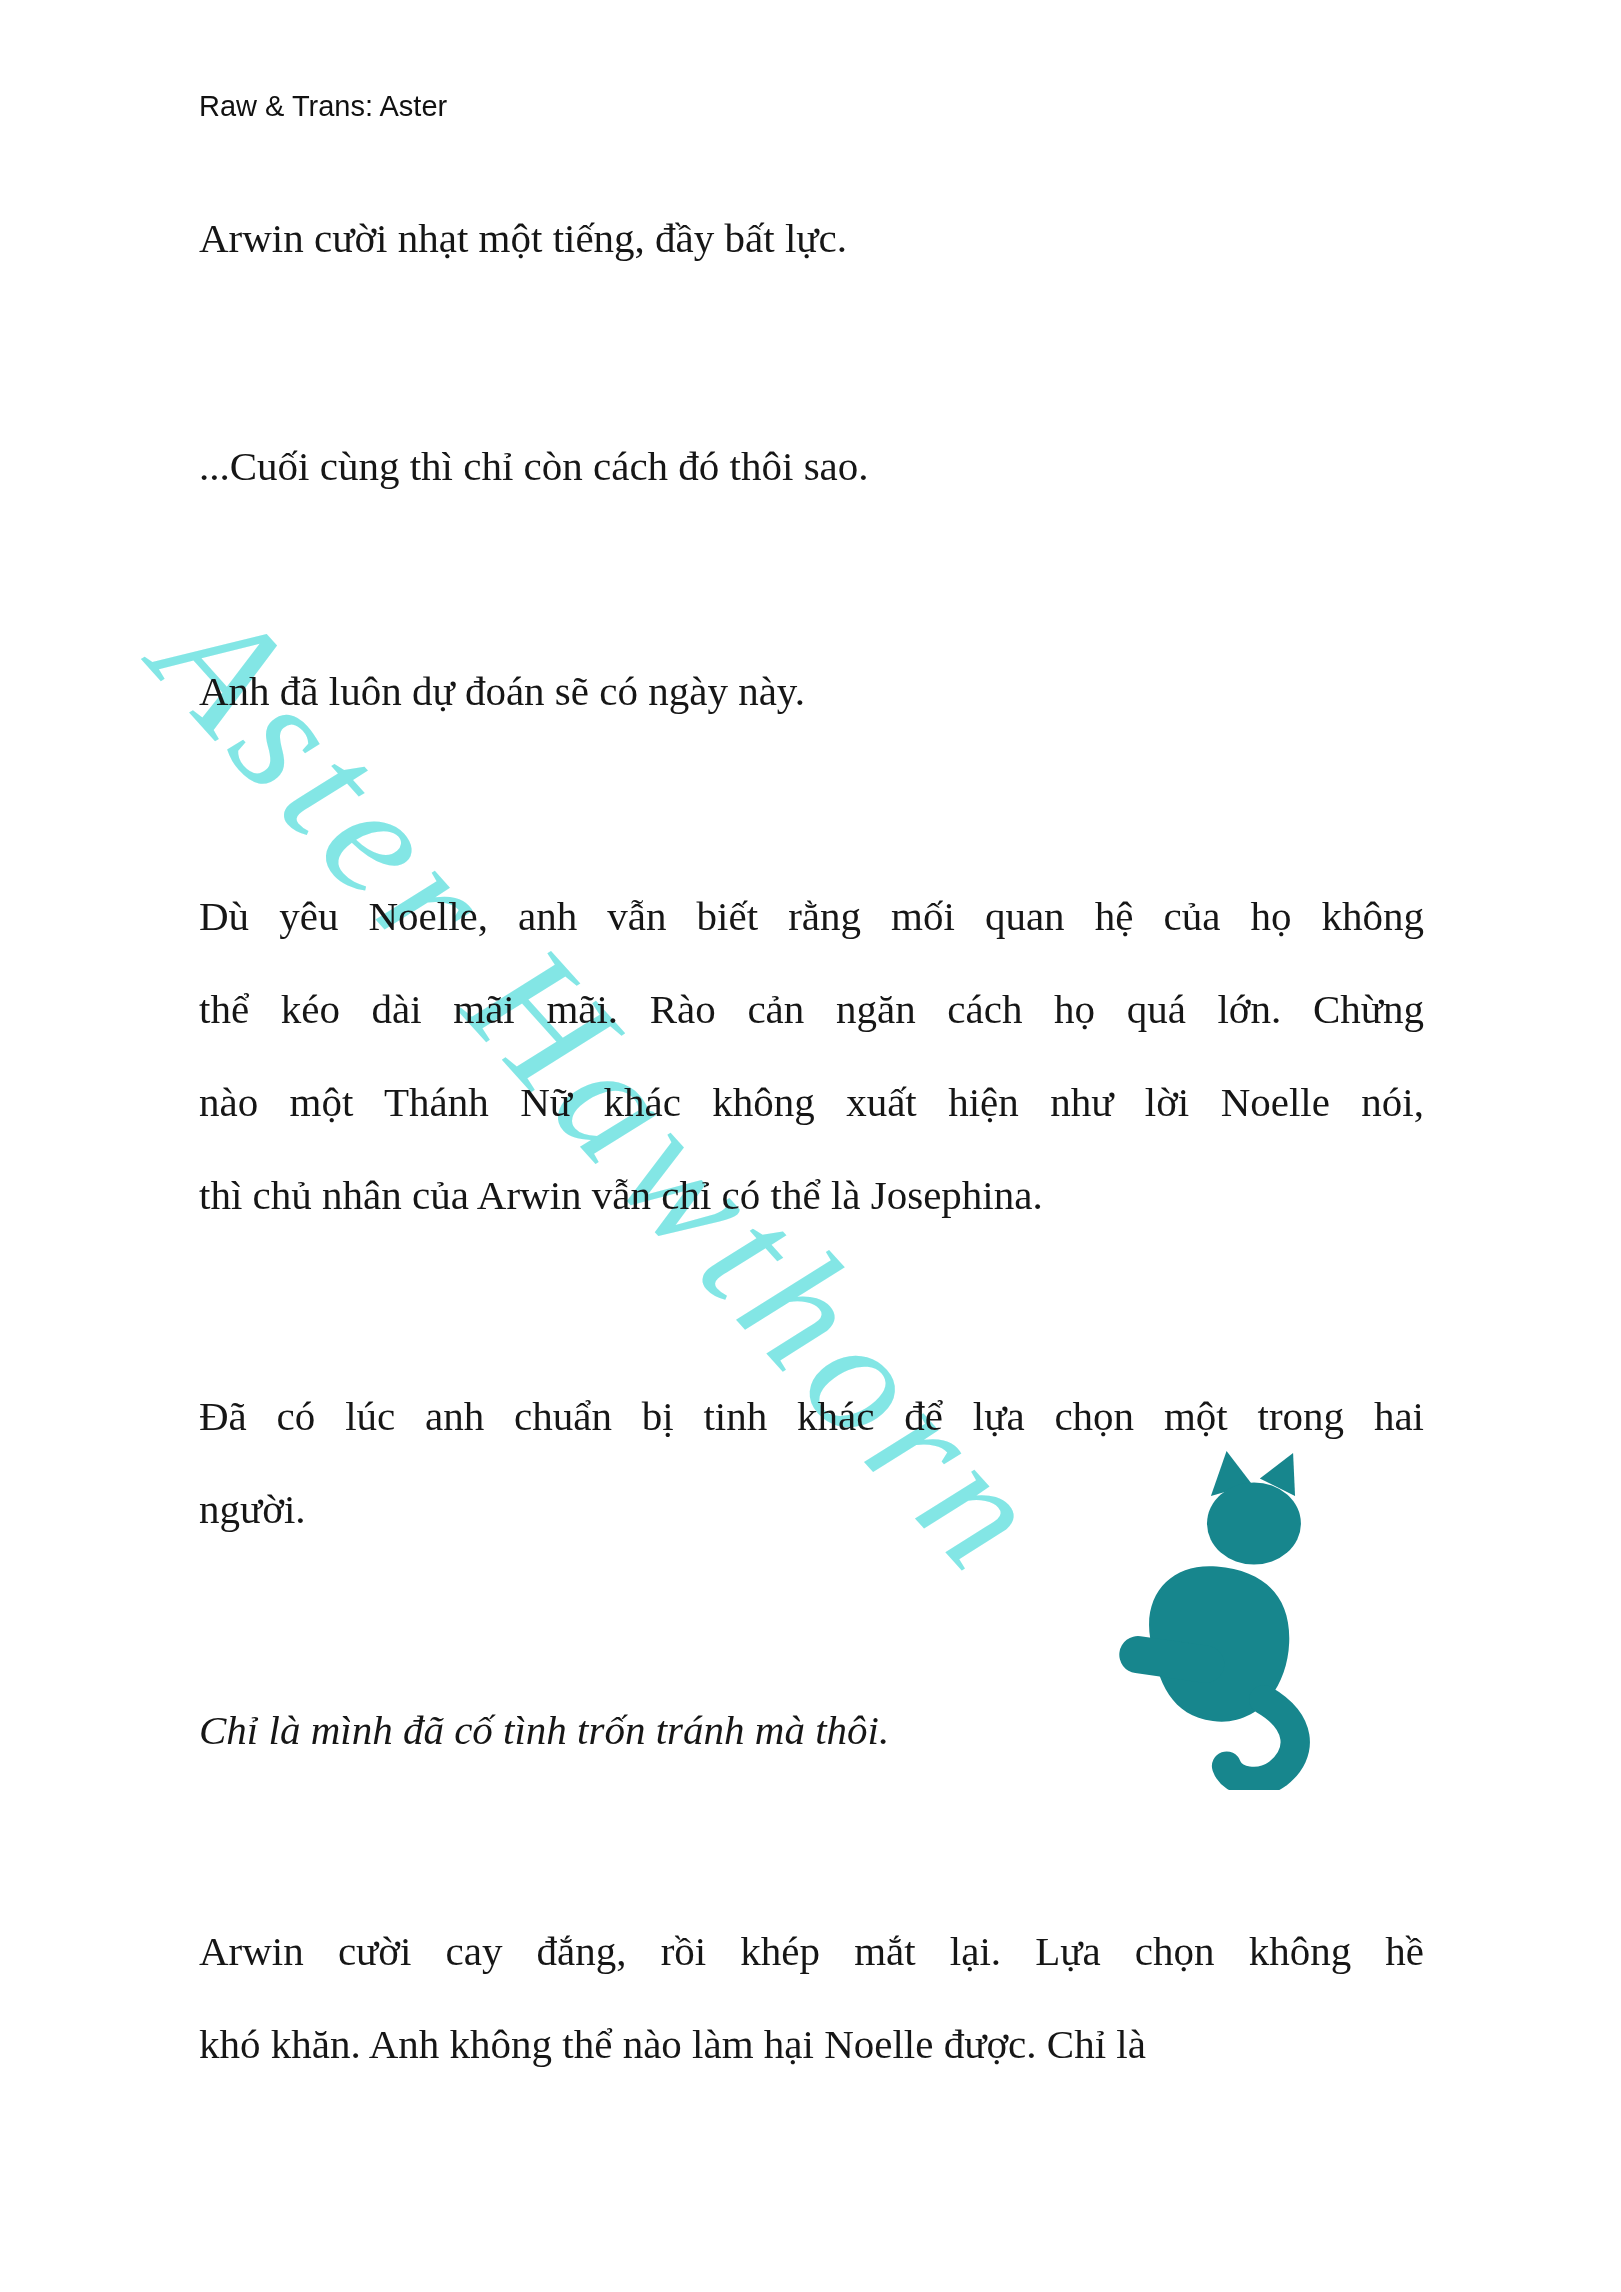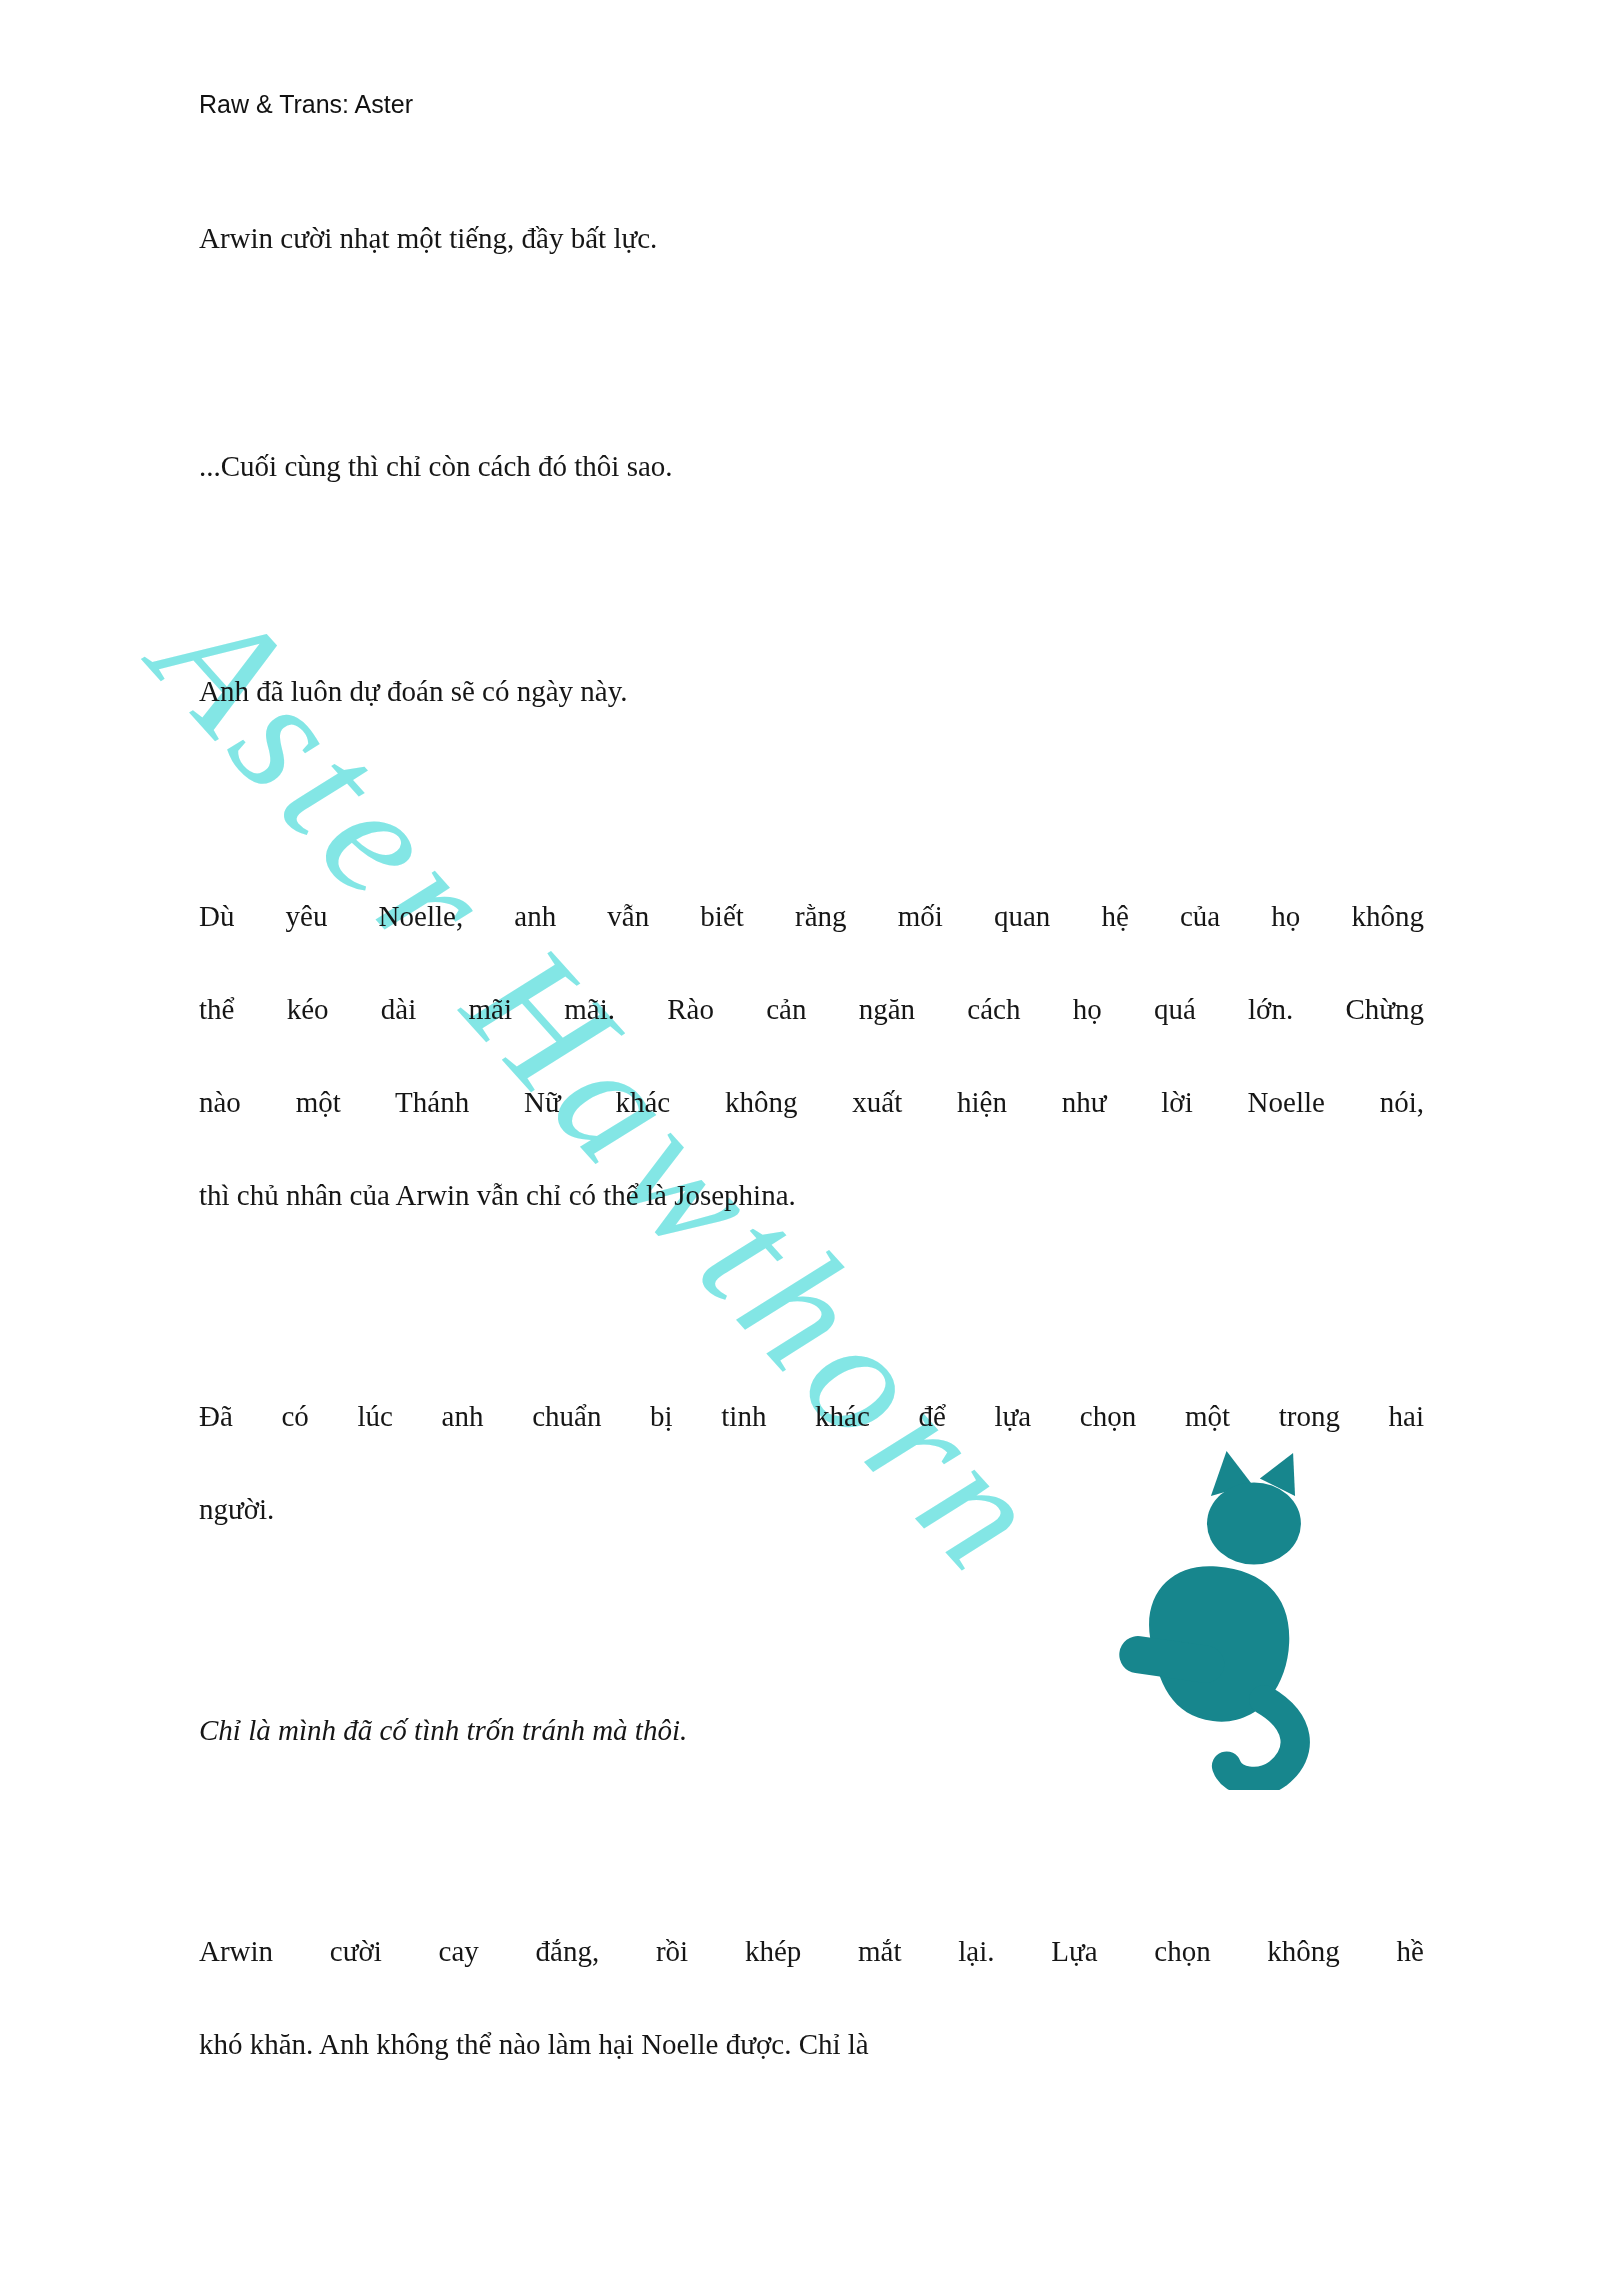--- a/index.html
+++ b/index.html
@@ -14,21 +14,21 @@
     background: #ffffff;
     overflow: hidden;
     font-family: "Liberation Serif", serif;
     color: #161616;
   }
   .header-credit {
     position: absolute;
     left: 199px;
     top: 90px;
     font-family: "Liberation Sans", sans-serif;
-    font-size: 25px;
+    font-size: 29px;
     color: #111111;
     z-index: 3;
   }
   .watermark {
     position: absolute;
     left: 260px;
     top: 564px;
     transform: rotate(48deg);
     transform-origin: 0 0;
     font-family: "Liberation Serif", serif;
@@ -42,21 +42,21 @@
     pointer-events: none;
   }
   .para {
     position: absolute;
     left: 199px;
     z-index: 2;
   }
   .line {
     height: 93px;
     line-height: 93px;
-    font-size: 29px;
+    font-size: 41px;
     white-space: nowrap;
   }
   .jl {
     width: 1225px;
     white-space: normal;
     text-align: justify;
     text-align-last: justify;
   }
   .italic .line {
     font-style: italic;

